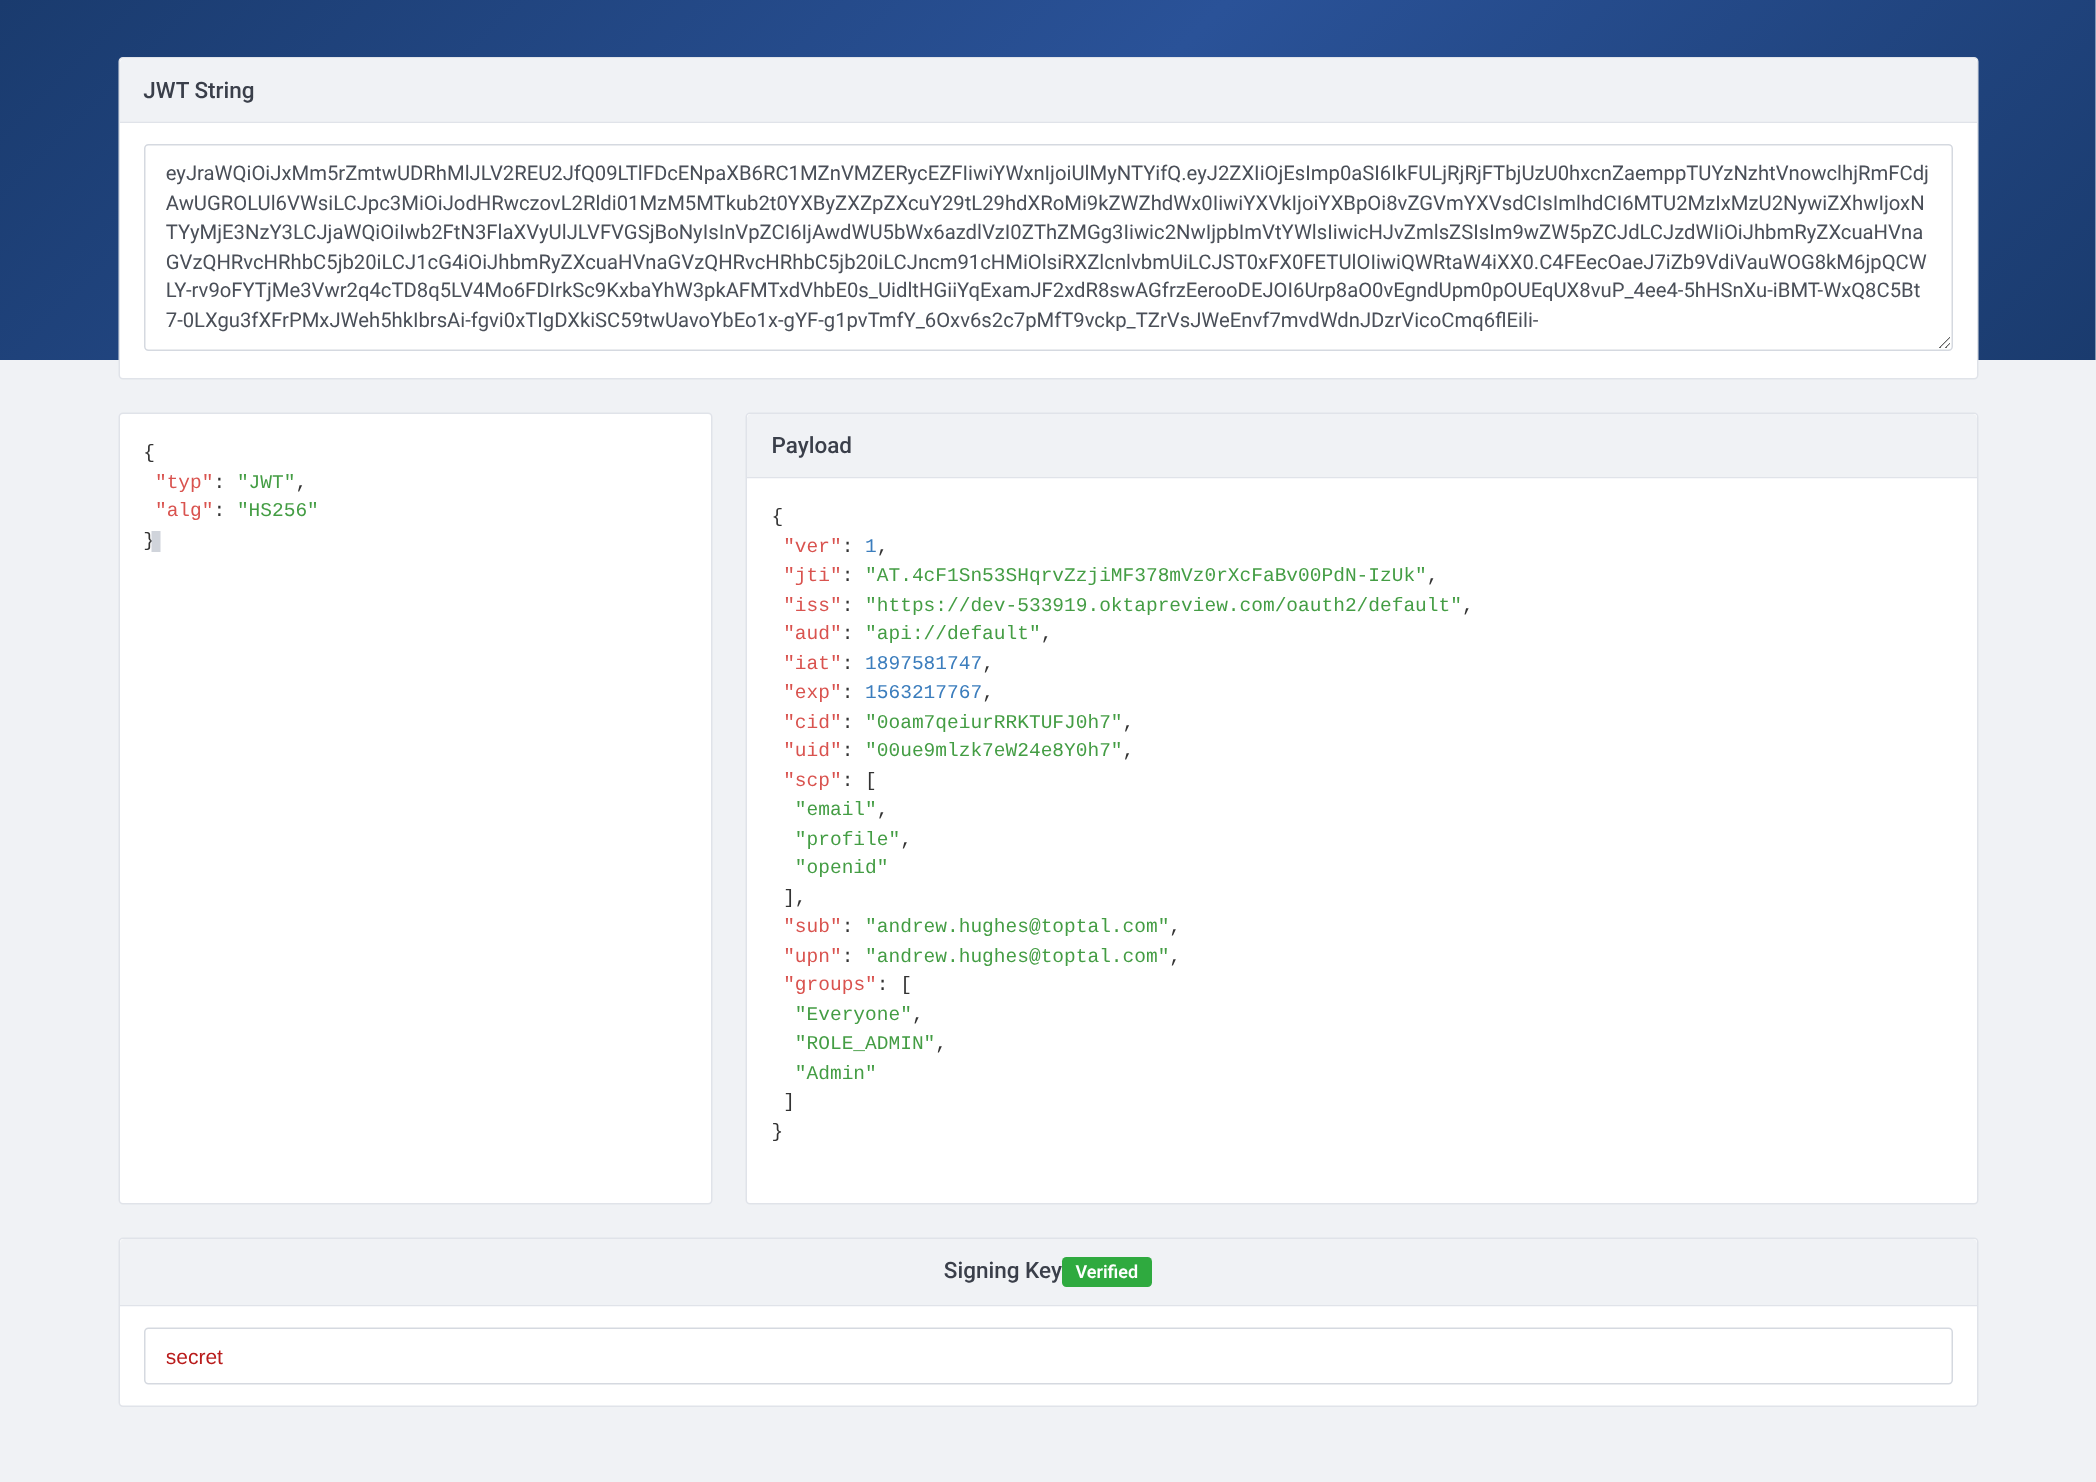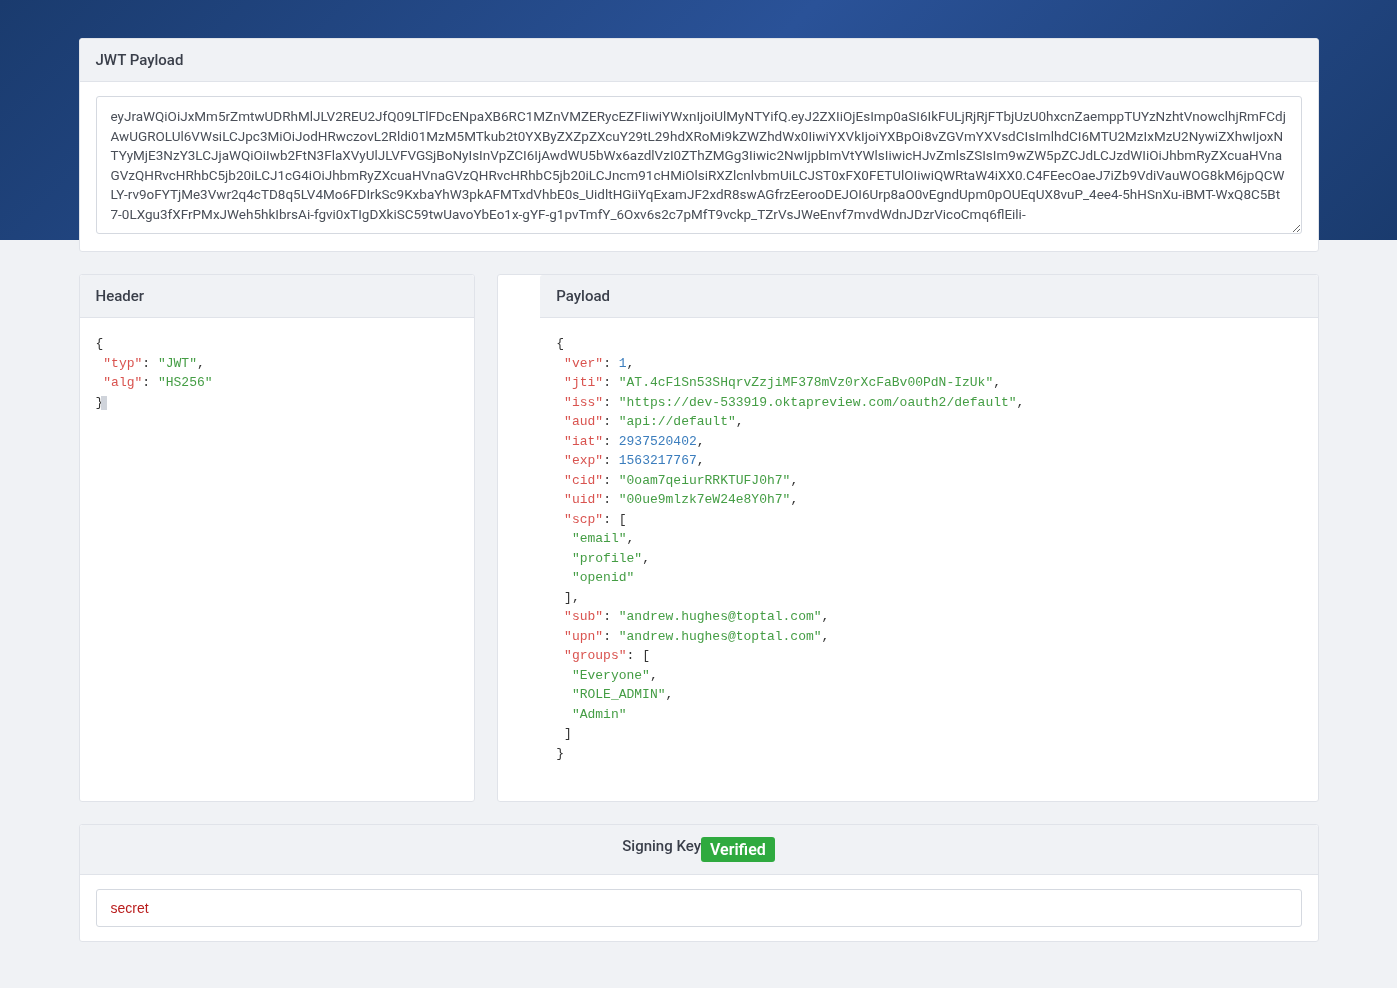--- a/index.html
+++ b/index.html
@@ -115,21 +115,21 @@
       border-radius: 3px;
       padding: 10px 14px;
       font-size: 14px;
       color: #b91c1c;
     }
 
     .badge-verified {
       display: inline-block;
       background: #2faa3f;
       color: #fff;
-      font-size: 16px;
+      font-size: 12px;
       font-weight: 600;
       padding: 3px 9px;
       border-radius: 3px;
       margin-left: 0;
       vertical-align: middle;
     }
 
     .full-card .card-header {
       display: flex;
       align-items: flex-start;
@@ -147,55 +147,52 @@
   </style>
 </head>
 <body>
 
 <div class="top-bg"></div>
 
 <div class="container">
 
   <div class="card">
     <div class="card-header">
-      <span>JWT Payload</span>
+      <span>JWT String</span>
     </div>
     <div class="card-body">
       <textarea class="jwt-textarea" style="">eyJraWQiOiJxMm5rZmtwUDRhMlJLV2REU2JfQ09LTlFDcENpaXB6RC1MZnVMZERycEZFIiwiYWxnIjoiUlMyNTYifQ.eyJ2ZXIiOjEsImp0aSI6IkFULjRjRjFTbjUzU0hxcnZaemppTUYzNzhtVnowclhjRmFCdjAwUGROLUl6VWsiLCJpc3MiOiJodHRwczovL2Rldi01MzM5MTkub2t0YXByZXZpZXcuY29tL29hdXRoMi9kZWZhdWx0IiwiYXVkIjoiYXBpOi8vZGVmYXVsdCIsImlhdCI6MTU2MzIxMzU2NywiZXhwIjoxNTYyMjE3NzY3LCJjaWQiOiIwb2FtN3FlaXVyUlJLVFVGSjBoNyIsInVpZCI6IjAwdWU5bWx6azdlVzI0ZThZMGg3Iiwic2NwIjpbImVtYWlsIiwicHJvZmlsZSIsIm9wZW5pZCJdLCJzdWIiOiJhbmRyZXcuaHVnaGVzQHRvcHRhbC5jb20iLCJ1cG4iOiJhbmRyZXcuaHVnaGVzQHRvcHRhbC5jb20iLCJncm91cHMiOlsiRXZlcnlvbmUiLCJST0xFX0FETUlOIiwiQWRtaW4iXX0.C4FEecOaeJ7iZb9VdiVauWOG8kM6jpQCWLY-rv9oFYTjMe3Vwr2q4cTD8q5LV4Mo6FDIrkSc9KxbaYhW3pkAFMTxdVhbE0s_UidltHGiiYqExamJF2xdR8swAGfrzEerooDEJOI6Urp8aO0vEgndUpm0pOUEqUX8vuP_4ee4-5hHSnXu-iBMT-WxQ8C5Bt7-0LXgu3fXFrPMxJWeh5hkIbrsAi-fgvi0xTIgDXkiSC59twUavoYbEo1x-gYF-g1pvTmfY_6Oxv6s2c7pMfT9vckp_TZrVsJWeEnvf7mvdWdnJDzrVicoCmq6flEili-</textarea>
     </div>
   </div>
 
   <div class="two-col">
 
     <div class="col-narrow">
       <div class="card" style="height:100%;">
-        <div class="card-header">
-          <span>Header</span>
-        </div>
         <div class="card-body">
           <div class="json-block" id="header-json">{
  <span class="key">"typ"</span>: <span class="str">"JWT"</span>,
  <span class="key">"alg"</span>: <span class="str">"HS256"</span>
 }<span class="cursor-mark"></span></div>
         </div>
       </div>
     </div>
 
     <div class="col-wide">
-      <div class="card" style="height:100%;padding-left:42px;">
+      <div class="card" style="height:100%;">
         <div class="card-header">
           <span>Payload</span>
         </div>
         <div class="card-body">
           <div class="json-block" id="payload-json">{
  <span class="key">"ver"</span>: <span class="num">1</span>,
  <span class="key">"jti"</span>: <span class="str">"AT.4cF1Sn53SHqrvZzjiMF378mVz0rXcFaBv00PdN-IzUk"</span>,
  <span class="key">"iss"</span>: <span class="str">"https://dev-533919.oktapreview.com/oauth2/default"</span>,
  <span class="key">"aud"</span>: <span class="str">"api://default"</span>,
- <span class="key">"iat"</span>: <span class="num">2937520402</span>,
+ <span class="key">"iat"</span>: <span class="num">1897581747</span>,
  <span class="key">"exp"</span>: <span class="num">1563217767</span>,
  <span class="key">"cid"</span>: <span class="str">"0oam7qeiurRRKTUFJ0h7"</span>,
  <span class="key">"uid"</span>: <span class="str">"00ue9mlzk7eW24e8Y0h7"</span>,
  <span class="key">"scp"</span>: [
   <span class="str">"email"</span>,
   <span class="str">"profile"</span>,
   <span class="str">"openid"</span>
  ],
  <span class="key">"sub"</span>: <span class="str">"andrew.hughes@toptal.com"</span>,
  <span class="key">"upn"</span>: <span class="str">"andrew.hughes@toptal.com"</span>,

